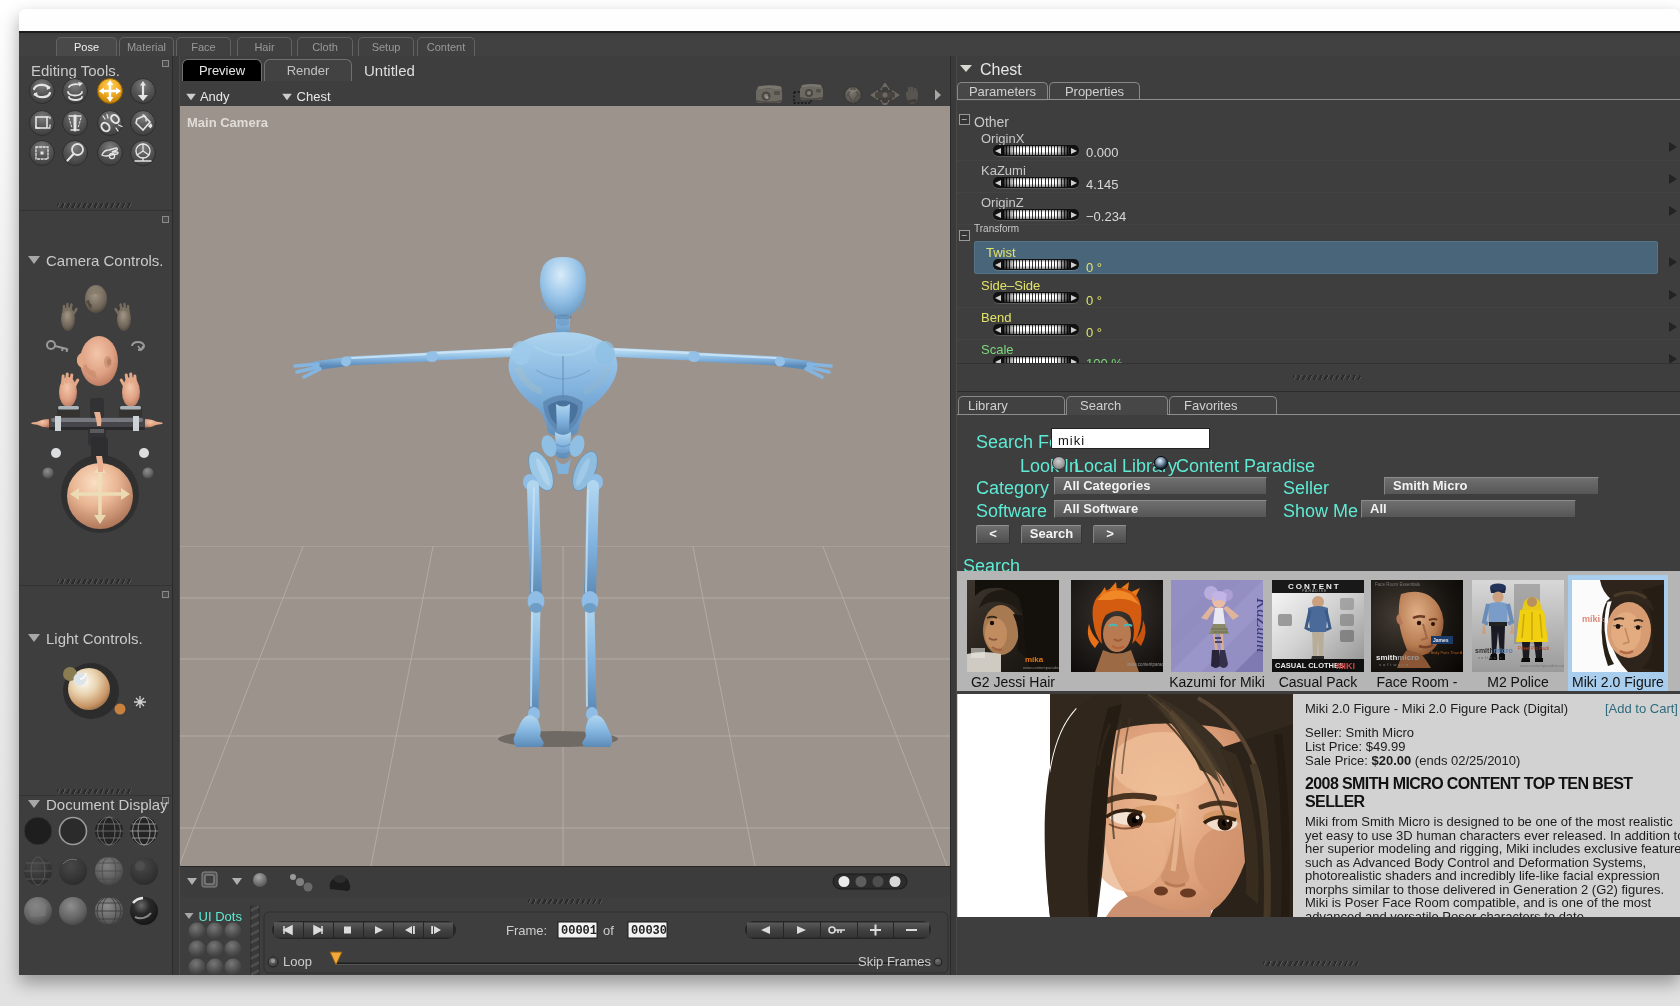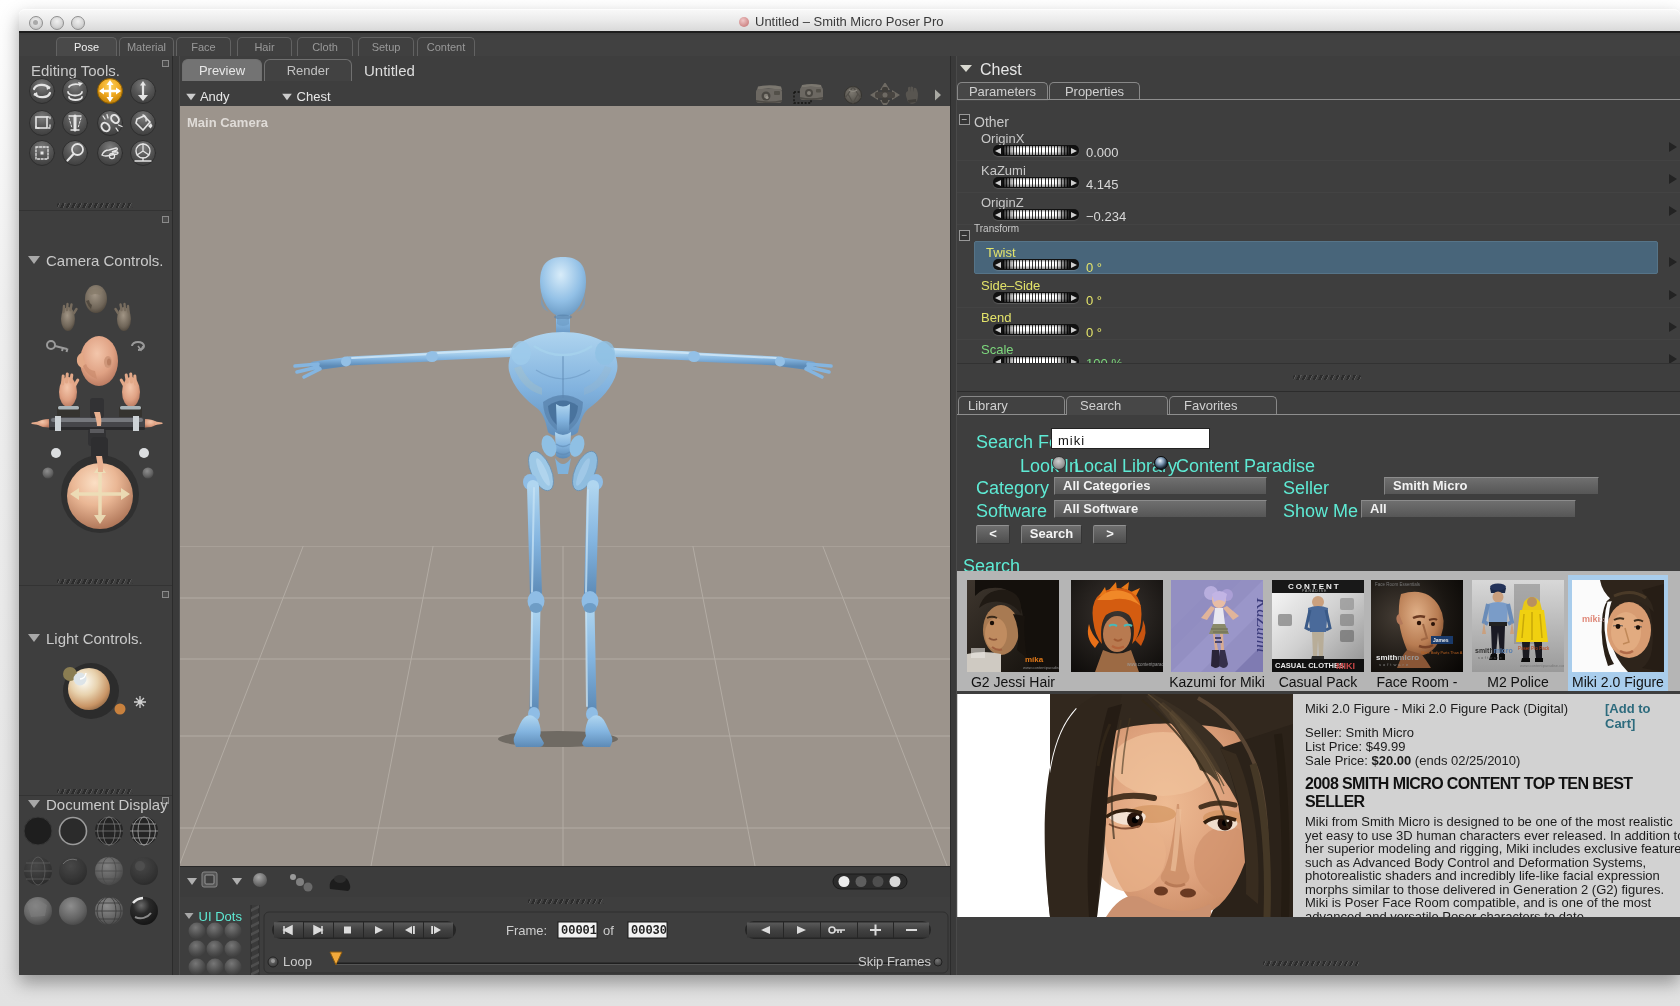--- a/index.html
+++ b/index.html
@@ -31,21 +31,21 @@
 .sect-label { position:absolute; font-size:15px; color:#c9c9c9; }
 .tri { display:inline-block; width:0; height:0; border-left:6px solid transparent; border-right:6px solid transparent; border-top:8px solid #a8a8a8; }
 
 
 .vdiv { position:absolute; background:#3a3a3a; border-left:1px solid #2b2b2b; border-right:1px solid #4a4a4a; }
 
 
 .docarea { position:absolute; left:161px; top:23px; width:772px; height:919px; background:#3e3e3e; }
 .dtab { position:absolute; top:3px; height:22px; border:1px solid #707070; border-bottom:none; border-radius:6px 6px 0 0;
   background:#424242; color:#c2c2c2; font-size:13px; text-align:center; line-height:21px; }
-.dtab.sel { background:#737373; color:#e8e8e8; }
+.dtab.sel { background:#000000; color:#e8e8e8; }
 .viewport { position:absolute; left:0px; top:50px; width:772px; height:760px; background:#9c948c; }
 .vp-bottom { position:absolute; left:0px; top:810px; width:772px; height:31px; background:#3c3c3c; border-top:1px solid #272727; }
 .animpanel { position:absolute; left:0px; top:849px; width:772px; height:70px; background:#3e3e3e; }
 
 
 .rightpanel { position:absolute; left:938px; top:23px; width:723px; height:919px; background:#3e3e3e; }
 .ptab { position:absolute; height:18px; border:1px solid #888; border-bottom:none; border-radius:5px 5px 0 0;
   background:#414141; color:#d0d0d0; font-size:13px; text-align:center; line-height:17px; }
 .ptab.sel { background:#474747; }
 .dial { position:absolute; width:86px; height:11px; border-radius:5px; background:#111;
@@ -71,28 +71,20 @@
 .results { position:absolute; left:0px; top:515px; width:723px; height:120px; background:#b5b5b5; }
 .thumb { position:absolute; top:9px; width:92px; height:92px; }
 .tlabel { position:absolute; top:103px; width:100px; font-size:14px; color:#111; text-align:center; white-space:nowrap; }
 
 .detail { position:absolute; left:0px; top:638px; width:723px; height:223px; background:#d2d2d2; overflow:hidden; }
 </style>
 </head>
 <body>
 <div class="page">
  <div class="win">
-  <div class="titlebar">
-    <div class="tl" style="left:10px;">
-          <div style="position:absolute;left:3px;top:3px;width:5px;height:5px;border-radius:50%;background:#a9a9a9;"></div>
-        </div>
-    <div class="tl" style="left:31px;"></div>
-    <div class="tl" style="left:52px;"></div>
-    <div class="title"><span style="display:inline-block;width:10px;height:10px;border-radius:50%;background:radial-gradient(circle at 40% 35%,#f0c8c8,#c06a6a);vertical-align:-1px;margin-right:6px;"></span>Untitled – Smith Micro Poser Pro</div>
-  </div>
   <div class="app">
     <div class="maintabs" id="maintabs">
       <div class="mtab sel" style="left:37px; width:61px;">Pose</div>
       <div class="mtab" style="left:100px; width:55px;">Material</div>
       <div class="mtab" style="left:157px; width:55px;">Face</div>
       <div class="mtab" style="left:218px; width:55px;">Hair</div>
       <div class="mtab" style="left:278px; width:56px;">Cloth</div>
       <div class="mtab" style="left:339px; width:56px;">Setup</div>
       <div class="mtab" style="left:398px; width:58px;">Content</div>
     </div>
@@ -969,21 +961,21 @@
           <path d="M295 70 Q312 130 309 223" stroke="#453826" stroke-width="7" fill="none"></path>
           <path d="M320 40 Q330 120 327 223" stroke="#241c13" stroke-width="8" fill="none"></path>
           <path d="M152 30 Q143 50 140 72" stroke="#302518" stroke-width="3" fill="none"></path>
           <path d="M163 26 Q156 60 154 95 Q153 120 156 145" stroke="#3c2f1f" stroke-width="2" fill="none" opacity="0.7"></path>
           <path d="M172 24 Q166 50 164 80" stroke="#44351f" stroke-width="1.6" fill="none" opacity="0.6"></path>
           <path d="M184 6 Q226 40 250 84 Q262 106 270 134" stroke="#332818" stroke-width="2.2" fill="none" opacity="0.8"></path>
           <path d="M190 0 Q240 38 266 92" stroke="#5d4b33" stroke-width="1.4" fill="none" opacity="0.8"></path>
           <path d="M222 30 Q252 62 266 100" stroke="#66523a" stroke-width="1.2" fill="none" opacity="0.7"></path>
         </svg>
         <div style="position:absolute; left:348px; top:7px; font-size:13px; color:#1c1c1c;">Miki 2.0 Figure - Miki 2.0 Figure Pack (Digital)</div>
-        <div style="position:absolute; left:648px; top:7px; font-size:13px; color:#2d6b7d;font-weight:bold;">[Add to Cart]</div>
+        <div style="position:absolute; left:648px; top:7px; font-size:13px; color:#2d6b7d;">[Add to Cart]</div>
         <div style="position:absolute; left:348px; top:31px; font-size:13px; color:#1c1c1c;">Seller: Smith Micro</div>
         <div style="position:absolute; left:348px; top:45px; font-size:13px; color:#1c1c1c;">List Price: $49.99</div>
         <div style="position:absolute; left:348px; top:59px; font-size:13px; color:#1c1c1c;">Sale Price: <b>$20.00</b> (ends 02/25/2010)</div>
         <div style="position:absolute; left:348px; top:81px; font-size:16px; font-weight:bold; letter-spacing:-0.6px; color:#111;">2008 SMITH MICRO CONTENT TOP TEN BEST SELLER</div>
         <div style="position:absolute; left:348px; top:121px; width:380px; font-size:13px; line-height:13.5px; color:#1c1c1c; white-space:nowrap;">Miki from Smith Micro is designed to be one of the most realistic<br>yet easy to use 3D human characters ever released. In addition to<br>her superior modeling and rigging, Miki includes exclusive features<br>such as Advanced Body Control and Deformation Systems,<br>photorealistic shaders and incredibly life-like facial expression<br>morphs similar to those delivered in Generation 2 (G2) figures.<br>Miki is Poser Face Room compatible, and is one of the most<br>advanced and versatile Poser characters to date.</div>
       </div>
       <div style="position:absolute; left:0; top:861px; width:723px; height:58px; background:#3e3e3e;"></div>
       <div class="rib" style="left:306px; top:905px; width:96px;"></div>
     </div>
   </div>

